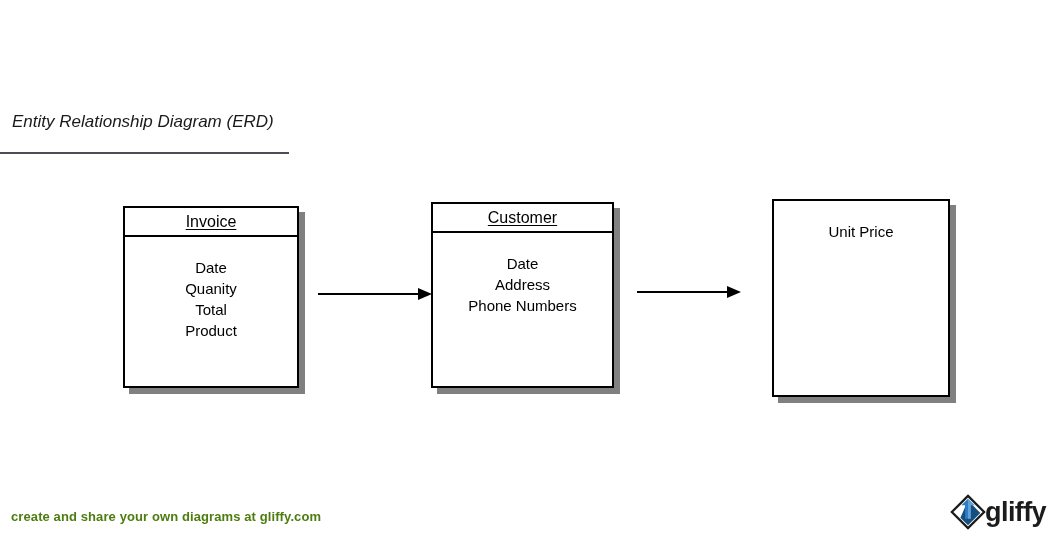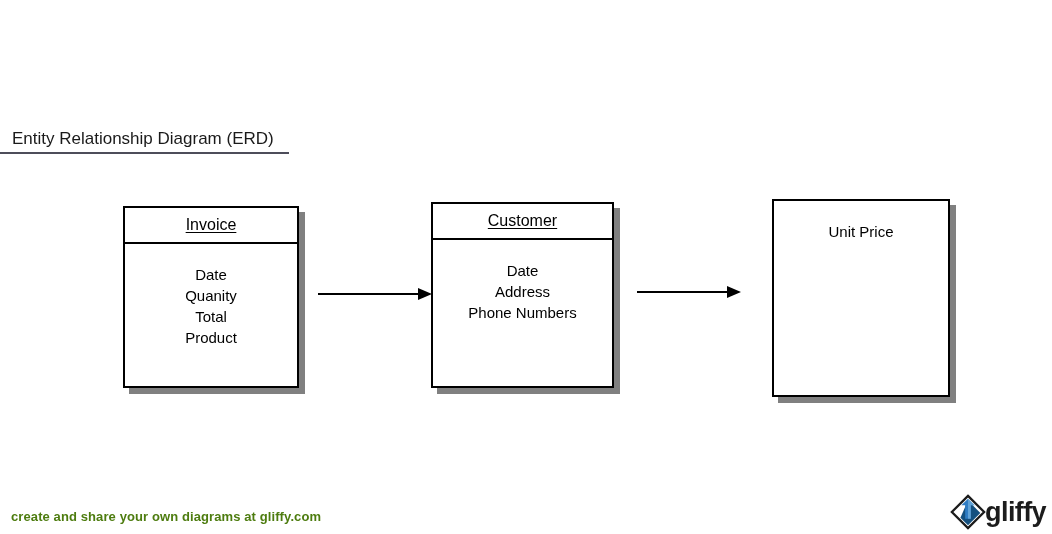--- a/index.html
+++ b/index.html
@@ -13,22 +13,23 @@
     position: relative;
     overflow: hidden;
     font-family: "Liberation Sans", sans-serif;
     color: #000000;
   }
 
   
   #diagram-title-block {
     position: absolute;
     left: 0;
-    top: 128px;
+    top: 111px;
     width: 290px;
+    font-style: italic;
   }
   #diagram-title {
     font-size: 17px;
     line-height: 21px;
     color: #1a1a1a;
     padding-left: 12px;
     white-space: nowrap;
   }
   #diagram-title-rule {
     position: absolute;
@@ -41,21 +42,21 @@
 
   
   .entity {
     position: absolute;
     background: #ffffff;
     border: 2px solid #000000;
     box-sizing: border-box;
     box-shadow: 6px 6px 0 0 #808080;
   }
   .entity-header {
-    height: 36px;
+    height: 29px;
     border-bottom: 2px solid #000000;
     display: flex;
     align-items: center;
     justify-content: center;
     box-sizing: border-box;
   }
   .entity-title {
     font-size: 16px;
     line-height: 18px;
     text-decoration: underline;

